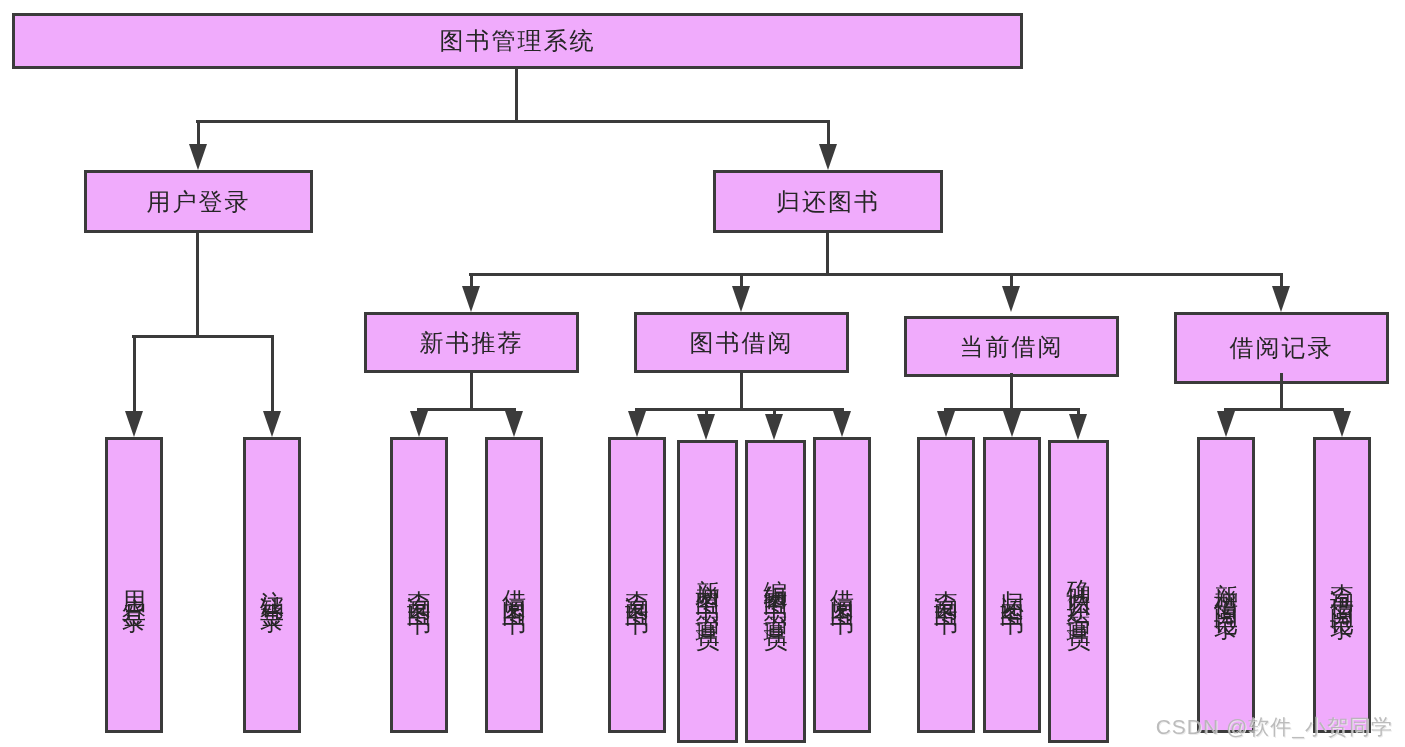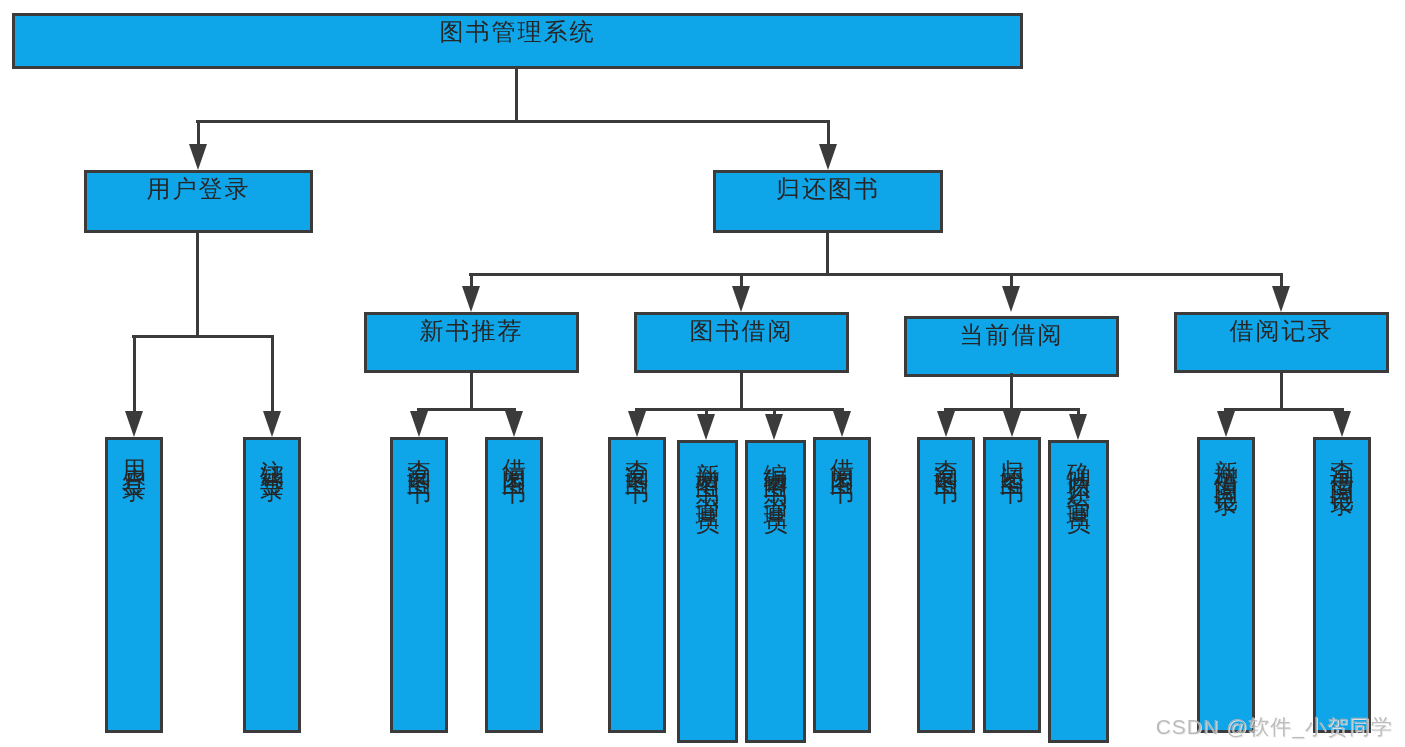--- a/index.html
+++ b/index.html
@@ -2,21 +2,21 @@
 <html><head>
 <meta charset="utf-8">
 <style>
   html,body{margin:0;padding:0;background:#ffffff;}
   .canvas{
     position:relative;width:1405px;height:747px;background:#ffffff;
     font-family:"Liberation Sans","DejaVu Sans",sans-serif;overflow:hidden;
   }
   .node{
     position:absolute;box-sizing:border-box;border:3px solid #3b3b3b;
-    background:#0ea5e9;display:flex;justify-content:center;
+    background:#f0abfc;display:flex;align-items:center;justify-content:center;
   }
   .node .lbl{color:#262626;font-size:24px;letter-spacing:2px;white-space:nowrap;}
   .node.v .lbl{
     writing-mode:vertical-rl;letter-spacing:7px;line-height:1;white-space:normal;
   }
   .ln{position:absolute;background:#3b3b3b;}
   .ar{
     position:absolute;width:0;height:0;
     border-left:9px solid transparent;border-right:9px solid transparent;
     border-top:26px solid #3b3b3b;
@@ -44,21 +44,21 @@
 
   <div class="node h" style="left:364px;top:312px;width:215px;height:61px">
     <span class="lbl">新书推荐</span>
   </div>
   <div class="node h" style="left:634px;top:312px;width:215px;height:61px">
     <span class="lbl">图书借阅</span>
   </div>
   <div class="node h" style="left:904px;top:316px;width:215px;height:61px">
     <span class="lbl">当前借阅</span>
   </div>
-  <div class="node h" style="left:1174px;top:312px;width:215px;height:61px">
+  <div class="node h" style="left:1174px;top:312px;width:215px;height:72px">
     <span class="lbl">借阅记录</span>
   </div>
 
   <div class="node v" style="left:105px;top:437px;width:58px;height:296px">
     <span class="lbl">用户登录</span>
   </div>
   <div class="node v" style="left:243px;top:437px;width:58px;height:296px">
     <span class="lbl">注销登录</span>
   </div>
 

